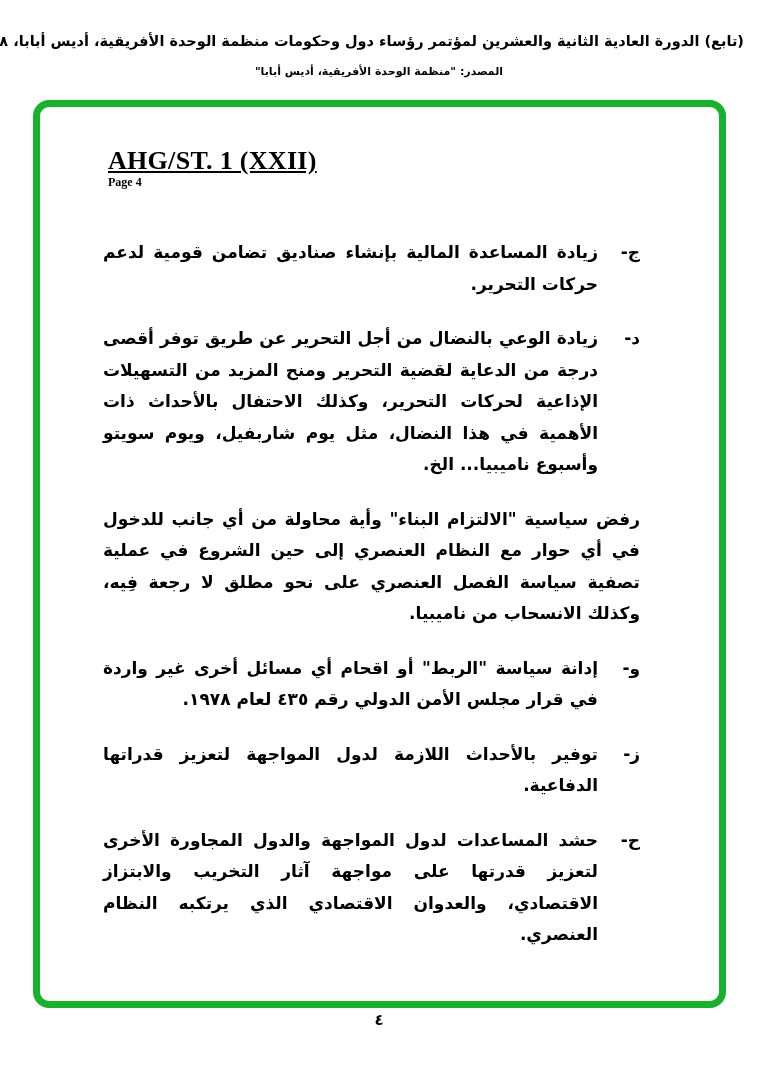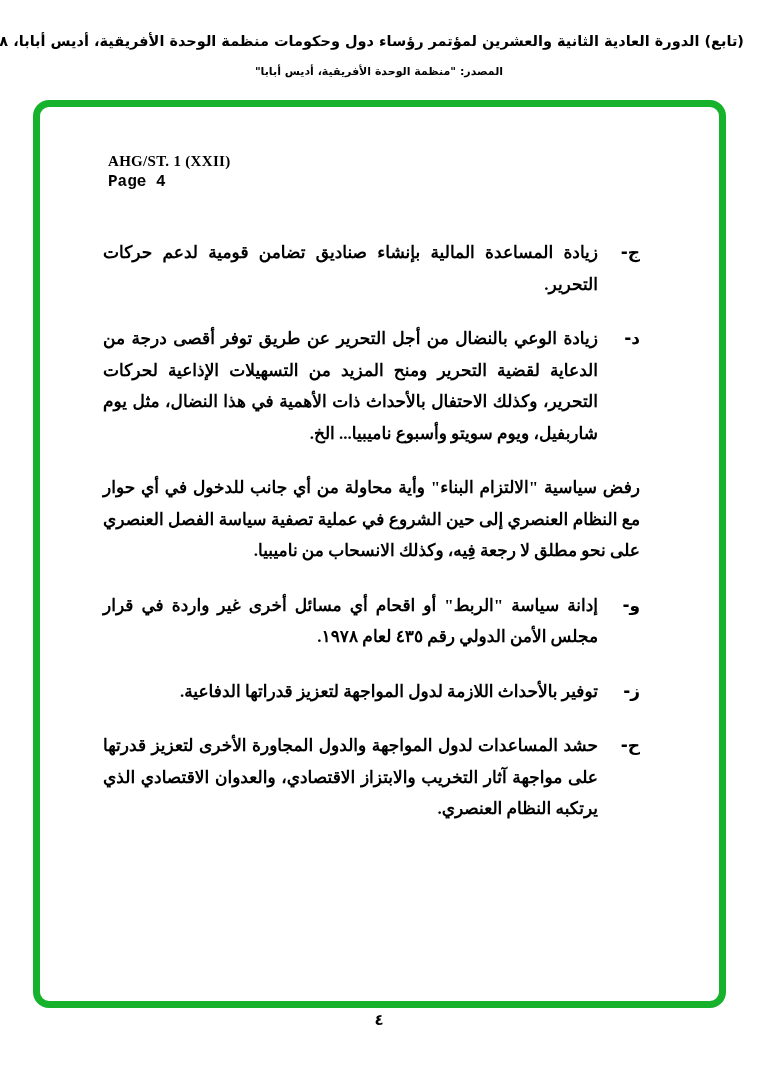--- a/index.html
+++ b/index.html
@@ -56,28 +56,28 @@
   
   .doc-ref {
     position: absolute;
     left: 108px;
     top: 150px;
     font-family: "Liberation Serif", "DejaVu Serif", serif;
     font-weight: bold;
     direction: ltr;
   }
   .doc-ref .ref-line {
-    font-size: 15px;
+    font-size: 26px;
     line-height: 22px;
     letter-spacing: 0.3px;
+    text-decoration: underline;
   }
   .doc-ref .page-line {
-    font-size: 16px;
+    font-size: 12px;
     line-height: 20px;
-    font-family: Liberation Mono, monospace;
   }
 
   
   .content {
     position: absolute;
     top: 237px;
     right: 118px;
     width: 537px;
     direction: rtl;
   }
@@ -90,21 +90,20 @@
     line-height: 31.5px;
   }
   .para .marker {
     flex: 0 0 auto;
     width: 42px;
   }
   .para .ptext {
     flex: 1 1 auto;
     text-align: justify;
     text-justify: inter-word;
-    font-family: Liberation Serif, serif;
   }
 
   
   .page-num {
     position: absolute;
     top: 1011px;
     left: 0;
     width: 758px;
     text-align: center;
     font-weight: bold;

